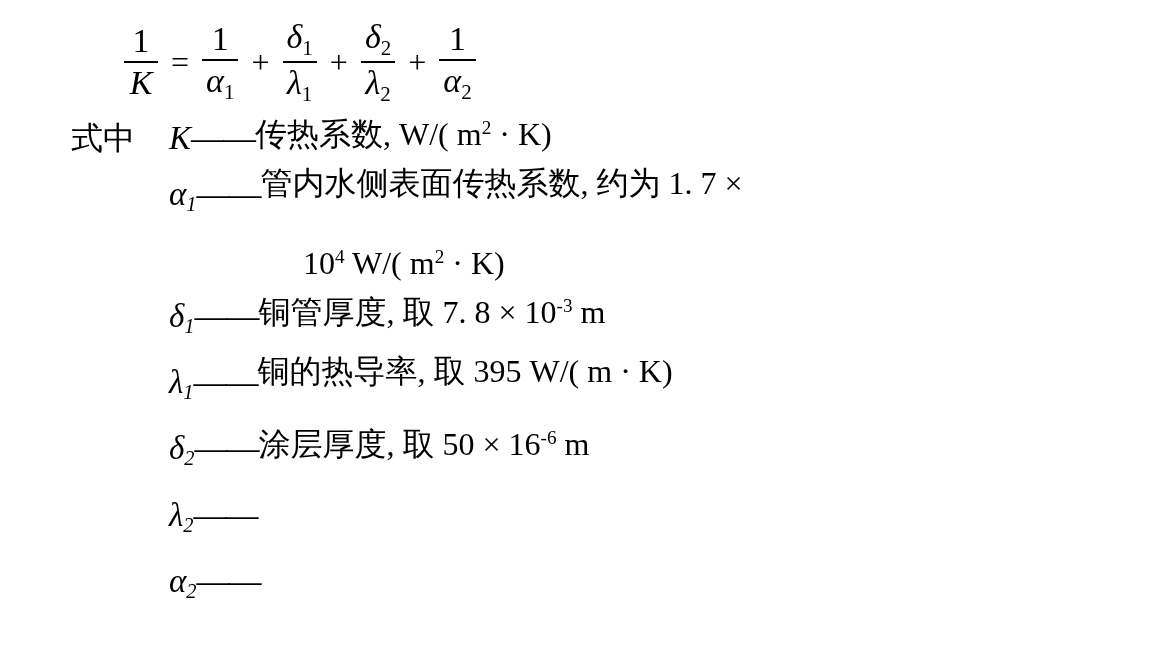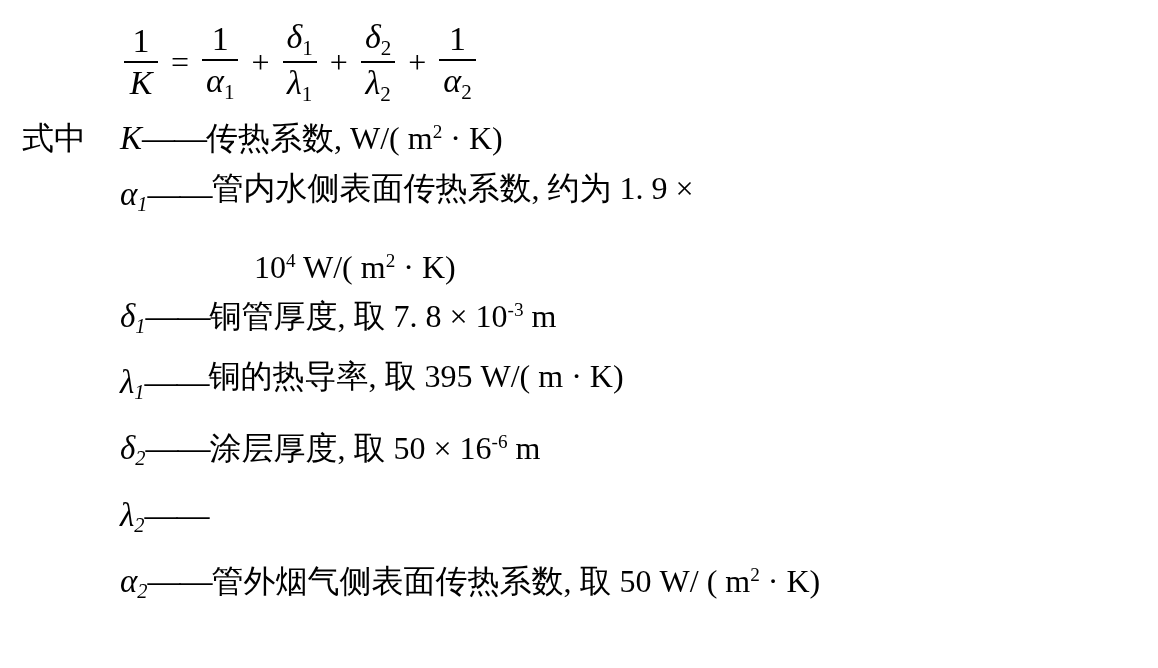--- a/index.html
+++ b/index.html
@@ -63,21 +63,22 @@
   }
   sub.msub {
     font-size: 0.62em;
     vertical-align: -0.32em;
     font-style: normal;
     font-family: "Liberation Serif", "DejaVu Serif", serif;
   }
 
   
   .deflist {
-    padding-left: 8px;
+    padding-left: 25px;
+    margin-left: 32px;
   }
   .defrow {
     display: flex;
     align-items: flex-start;
     min-height: 56px;
   }
   .lead {
     width: 112px;
     flex: 0 0 112px;
     font-size: 32px;
@@ -94,27 +95,27 @@
   }
   .dashes {
     flex: 0 0 auto;
     font-size: 33px;
     line-height: 56px;
     letter-spacing: -1px;
   }
   .text {
     flex: 1 1 auto;
     font-size: 32px;
-    line-height: 44px;
+    line-height: 35px;
     white-space: nowrap;
     font-family: "Liberation Serif", "DejaVu Serif", serif;
   }
   .contline {
     display: flex;
-    align-items: flex-end;
+    align-items: center;
     min-height: 56px;
   }
   .contline .indent {
     width: 246px;
     flex: 0 0 246px;
   }
   .text sup, .symbol sup {
     font-size: 0.60em;
     vertical-align: 0.55em;
   }
@@ -176,21 +177,21 @@
       <span class="lead">式中</span>
       <span class="symbol">K</span>
       <span class="dashes">——</span>
       <span class="text"><span>传热系数, W/( m</span><sup>2</sup><span> · K)</span></span>
     </div>
 
     <div class="defrow">
       <span class="lead"></span>
       <span class="symbol"><span>α</span><sub>1</sub></span>
       <span class="dashes">——</span>
-      <span class="text">管内水侧表面传热系数, 约为 1. 9 ×</span>
+      <span class="text">管内水侧表面传热系数, 约为 1. 7 ×</span>
     </div>
 
     <div class="contline">
       <span class="indent"></span>
       <span class="text"><span>10</span><sup>4</sup><span> W/( m</span><sup>2</sup><span> · K)</span></span>
     </div>
 
     <div class="defrow">
       <span class="lead"></span>
       <span class="symbol"><span>δ</span><sub>1</sub></span>
@@ -215,17 +216,16 @@
     <div class="defrow">
       <span class="lead"></span>
       <span class="symbol"><span>λ</span><sub>2</sub></span>
       <span class="dashes">——</span>
     </div>
 
     <div class="defrow">
       <span class="lead"></span>
       <span class="symbol"><span>α</span><sub>2</sub></span>
       <span class="dashes">——</span>
-      <span class="text"><span>管外烟气侧表面传热系数, 取 50 W/ ( m</span><sup>2</sup><span> · K)</span></span>
     </div>
 
   </div>
 </div>
 
 </body></html>

